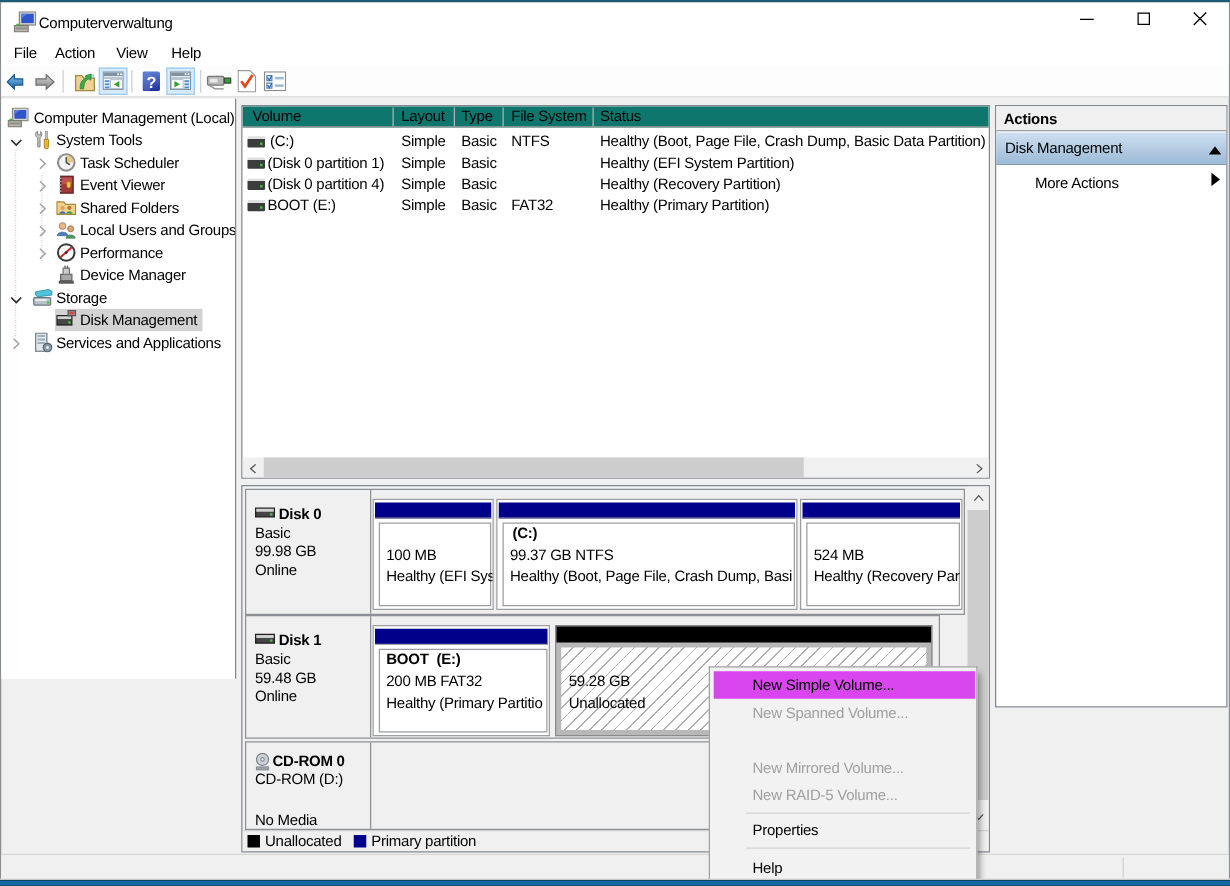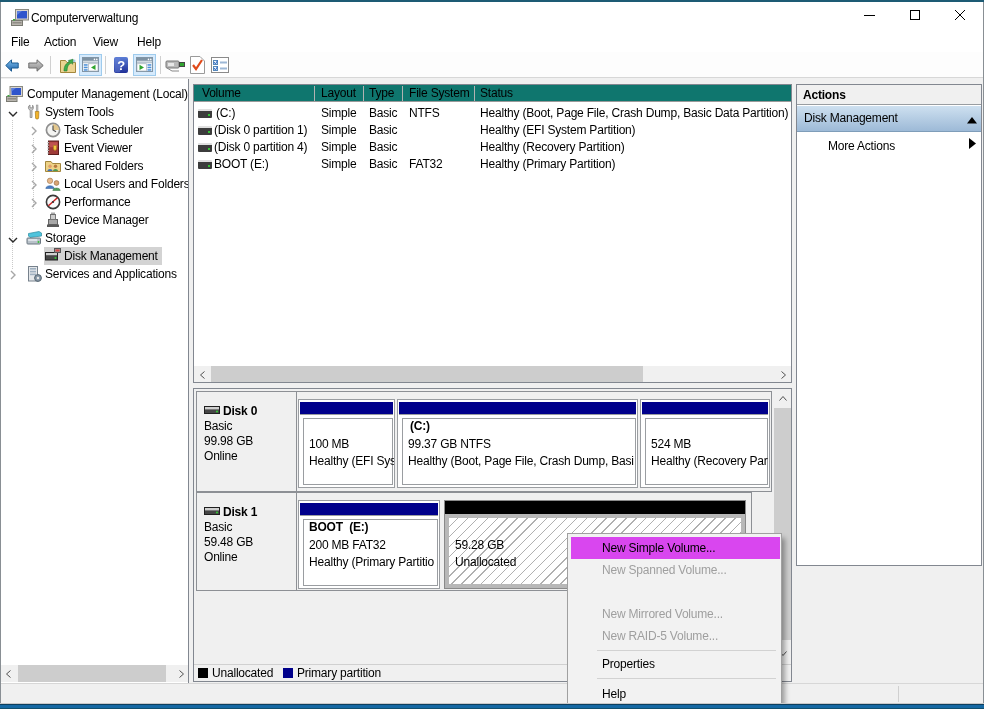--- a/index.html
+++ b/index.html
@@ -143,21 +143,21 @@
     <rect x="0.5" y="0.5" width="17" height="15" fill="#fff" stroke="#8a8a8a"></rect>
     <rect x="2.5" y="3.5" width="4" height="4" fill="#eef4fb" stroke="#5588bb"></rect>
     <path d="M3 5 L4.5 7 L6.5 3.5" stroke="#2b66c4" fill="none"></path>
     <rect x="2.5" y="9.5" width="4" height="4" fill="#eef4fb" stroke="#5588bb"></rect>
     <path d="M3 11 L4.5 13 L6.5 9.5" stroke="#2b66c4" fill="none"></path>
     <rect x="9" y="4.5" width="7" height="2" fill="#9db8d6"></rect>
     <rect x="9" y="10.5" width="7" height="2" fill="#9db8d6"></rect>
   </svg>
 </div>
 
-<div class="a" style="left:1px;top:79px;width:188px;height:604px;background:#fff;border-right:1px solid #828790;overflow:hidden" id="treewrap">
+<div class="a" style="left:1px;top:79px;width:188px;height:464px;background:#fff;border-right:1px solid #828790;overflow:hidden" id="treewrap">
 
   <div class="a" style="left:11px;top:41px;width:1px;height:150px;background-image:linear-gradient(#c9c9c9 1px,transparent 1px);background-size:1px 2px"></div>
   <div class="a" style="left:32px;top:59px;width:1px;height:72px;background-image:linear-gradient(#c9c9c9 1px,transparent 1px);background-size:1px 2px"></div>
   <div class="a" style="left:5px;top:7px">
       <svg width="17" height="16">
 <rect x="4" y="0.5" width="12.5" height="10" fill="#d8d5d0" stroke="#8a8a82"></rect>
 <rect x="5.5" y="2" width="9.5" height="7" fill="#2f55cc"></rect>
 <path d="M5.5 2 L10 2 L5.5 5.5 Z" fill="#5b7ede"></path>
 <rect x="0.5" y="10.5" width="10.5" height="5" fill="#b8b5ae" stroke="#7a7a72"></rect>
 <rect x="1.5" y="12" width="8.5" height="1.5" fill="#8f8c85"></rect>
@@ -225,21 +225,21 @@
       <path d="M3 1 L7 5 L3 9" stroke="#a7a7a7" stroke-width="1.4" fill="none"></path>
     </svg>
   <div class="a" style="left:44px;top:97px">
       <svg width="17" height="16">
 <circle cx="5" cy="4.8" r="2.7" fill="#e8b98c" stroke="#9a7043" stroke-width="0.6"></circle>
 <path d="M0.8 12.5 C0.8 8.8 9.2 8.8 9.2 12.5 Z" fill="#4a7ec2" stroke="#2e5a96" stroke-width="0.5"></path>
 <circle cx="11.5" cy="7" r="2.4" fill="#d9a573" stroke="#8a6238" stroke-width="0.6"></circle>
 <path d="M7.8 14.5 C7.8 11.2 15.2 11.2 15.2 14.5 Z" fill="#4f9e5b" stroke="#35703f" stroke-width="0.5"></path>
 </svg>
     </div>
-  <div class="a" style="left:63px;top:96px;line-height:18px;white-space:nowrap">Local Users and Folders</div>
+  <div class="a" style="left:63px;top:96px;line-height:18px;white-space:nowrap">Local Users and Groups</div>
 
   <svg class="a" style="left:28px;top:119px" width="10" height="10">
       <path d="M3 1 L7 5 L3 9" stroke="#a7a7a7" stroke-width="1.4" fill="none"></path>
     </svg>
   <div class="a" style="left:44px;top:115px">
       <svg width="16" height="16">
 <circle cx="8" cy="8" r="6.6" fill="#fafafa" stroke="#3a3a3a" stroke-width="1.6"></circle>
 <path d="M3.4 11.8 L12.4 3.8" stroke="#cc2222" stroke-width="1.5"></path>
 <circle cx="8" cy="8" r="1.1" fill="#333"></circle>
 </svg>
@@ -423,20 +423,34 @@
       <div class="plbl" style="left:10px;top:54px">Healthy (Primary Partitio</div>
     </div>
     <div class="part" style="left:247px;top:7px;width:302px;height:89px;background:#b8b8b8;border-color:#8a8a8a">
       <div class="a" style="left:0;top:0;right:0;height:13px;background:#000"></div>
       <div class="a" style="left:4px;top:17px;right:4px;bottom:4px;background:repeating-linear-gradient(135deg,#fff 0 6px,#b0b0b0 6px 7px)"></div>
       <div class="plbl" style="left:10px;top:37px">59.28 GB</div>
       <div class="plbl" style="left:10px;top:54px">Unallocated</div>
     </div>
   </div>
 
+  <div class="a" style="left:2px;top:204px;width:576px;height:71px;border:1px solid #8d9095;background:#f0f0f0">
+    <div class="a" style="left:0;top:0;width:100px;height:69px;border-right:1px solid #8d9095">
+      <div class="a" style="left:6px;top:8px">
+          <svg width="14" height="15">
+<circle cx="7" cy="5.5" r="4.8" fill="#cdd2d6" stroke="#7e868c"></circle>
+<circle cx="7" cy="5.5" r="1.4" fill="#f2f2f2" stroke="#8a9096"></circle>
+<rect x="2" y="11.5" width="10" height="2.5" fill="#9aa2a8" stroke="#6d757b" stroke-width="0.5"></rect>
+</svg>
+        </div>
+      <div class="dlbl bold" style="left:21px;top:8px">CD-ROM 0</div>
+      <div class="dlbl" style="left:7px;top:22px">CD-ROM (D:)</div>
+      <div class="dlbl" style="left:7px;top:55px">No Media</div>
+    </div>
+  </div>
 
   <div class="a" style="left:0;top:275px;width:597px;height:17px;background:#f0f0f0;border-top:1px solid #d0d0d0">
     <div class="a" style="left:4px;top:3px;width:10px;height:10px;background:#000"></div>
     <div class="a" style="left:18px;top:0;line-height:16px">Unallocated</div>
     <div class="a" style="left:89px;top:3px;width:10px;height:10px;background:#00008b"></div>
     <div class="a" style="left:103px;top:0;line-height:16px">Primary partition</div>
   </div>
 
   <div class="a" style="left:580px;top:0;width:17px;height:275px;background:#f0f0f0">
     <svg class="a" style="left:5px;top:6px" width="8" height="8">

